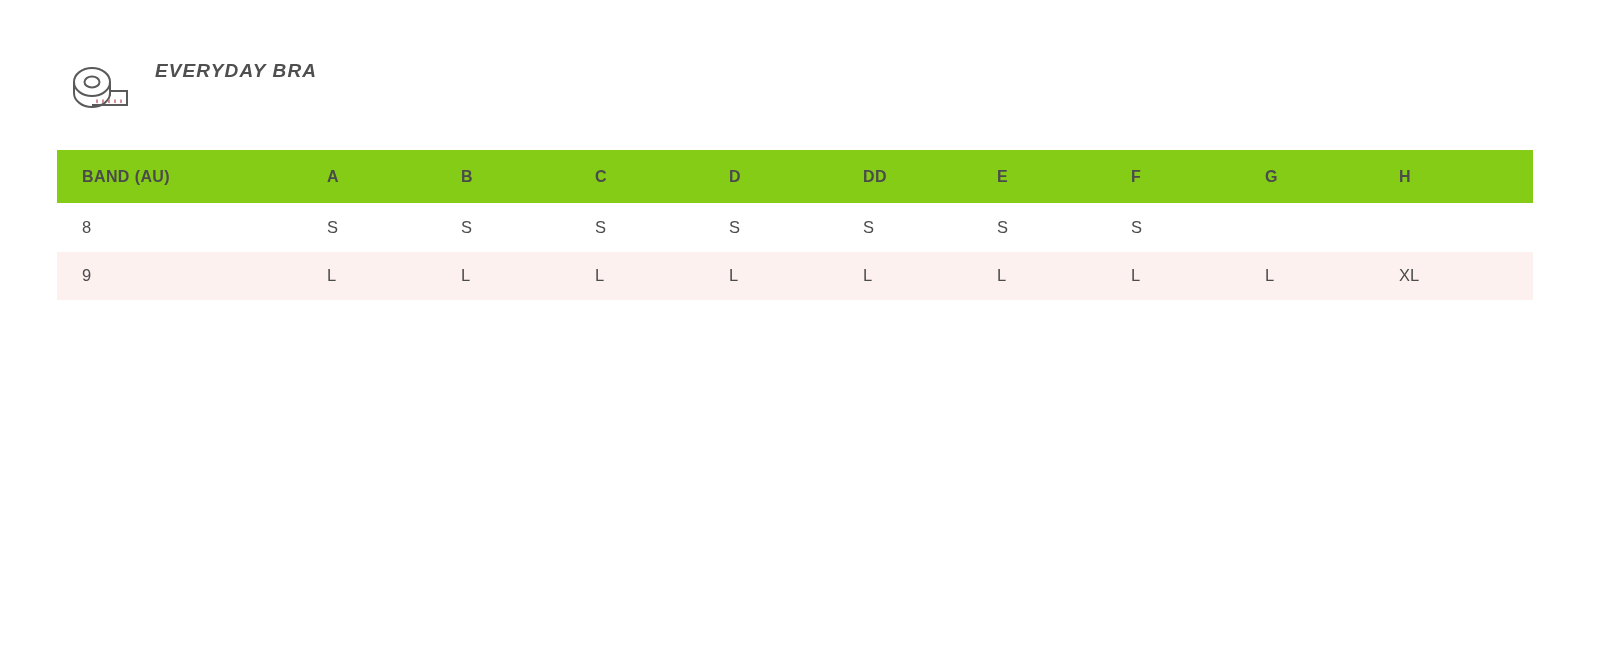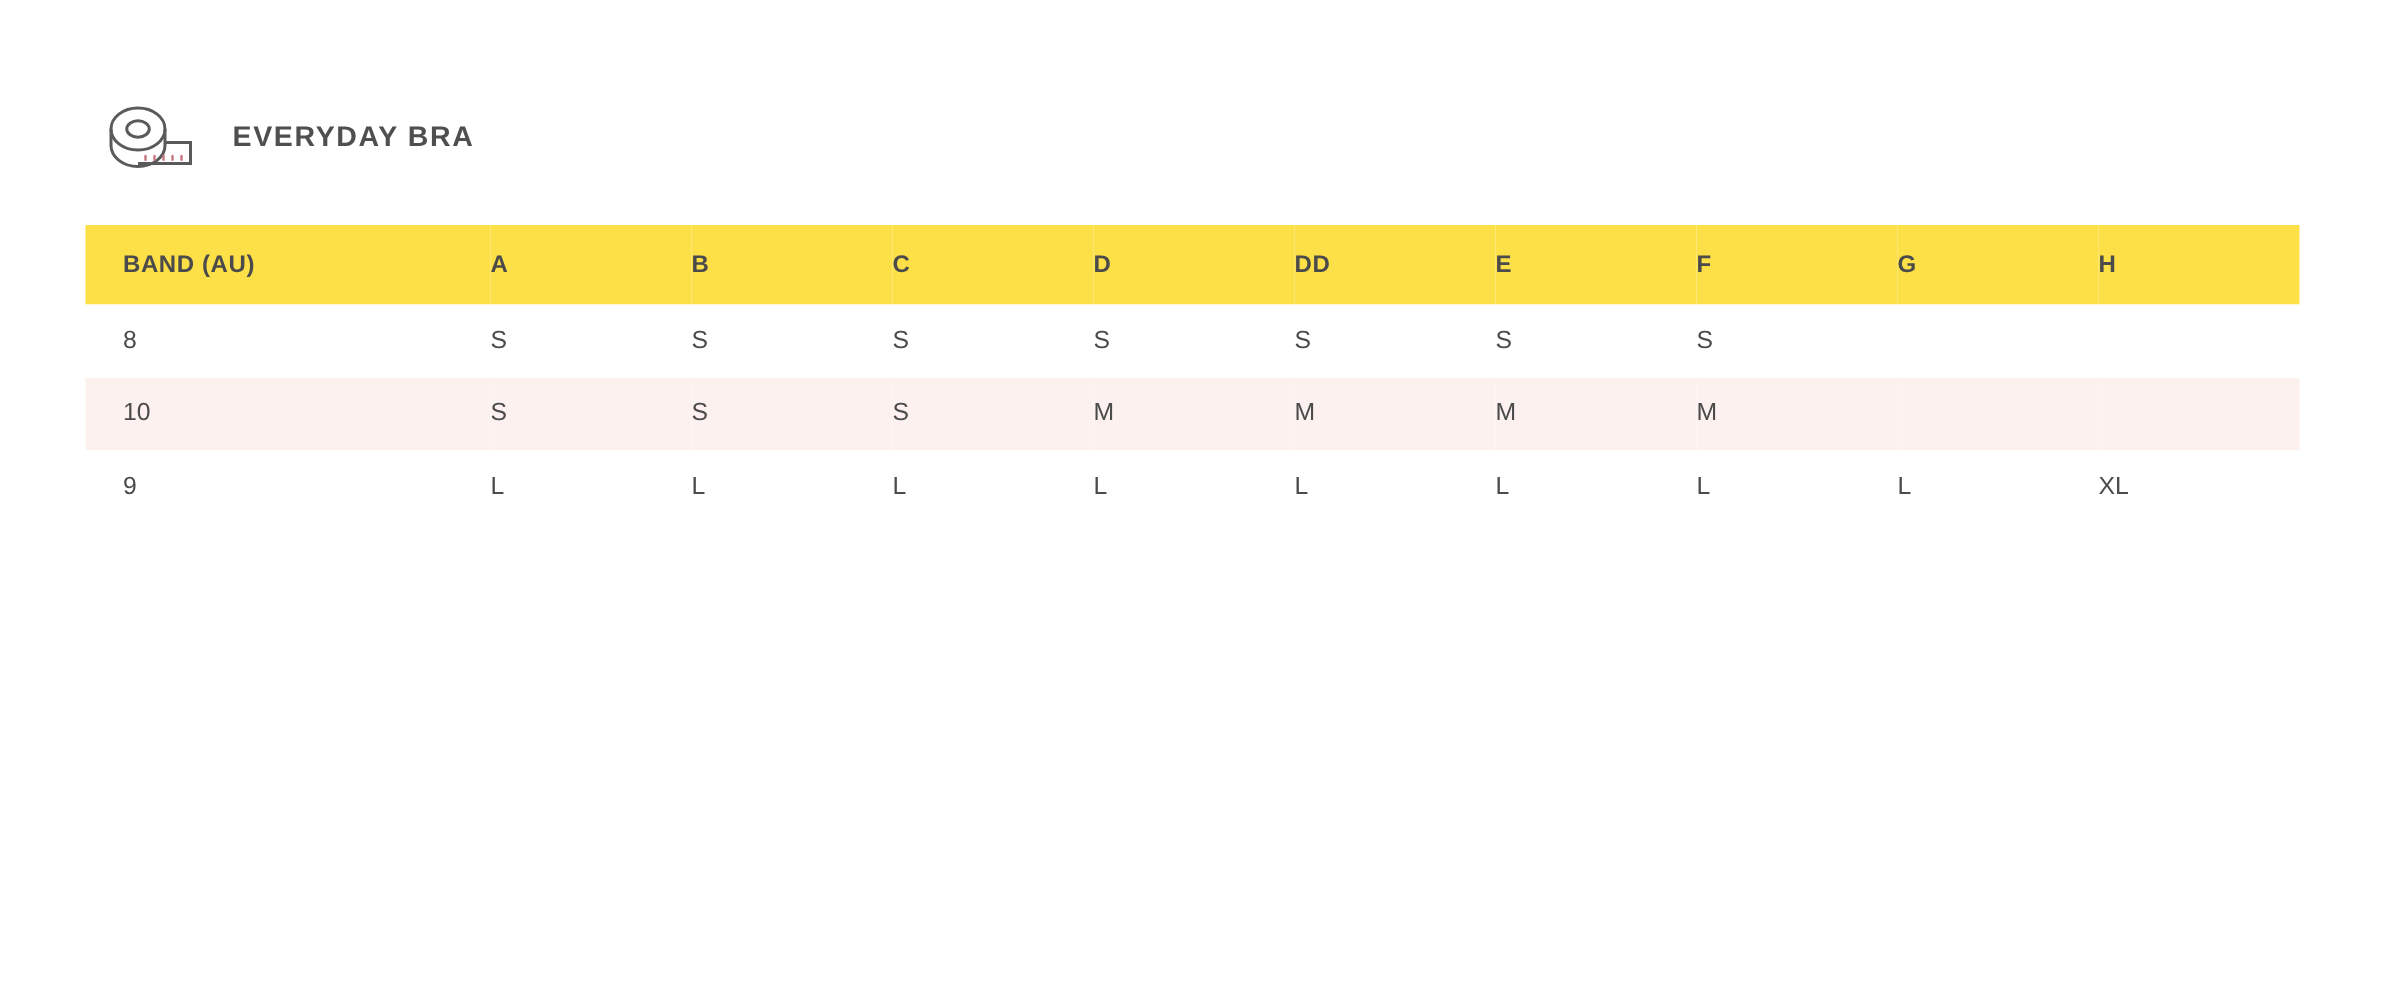--- a/index.html
+++ b/index.html
@@ -25,24 +25,24 @@
   .content {
     position: absolute;
     left: 57px;
     top: 60px;
     width: 1480px;
   }
 
   
   .title-row {
     display: flex;
-    align-items: center;
     height: 64px;
     padding-left: 8px;
     box-sizing: border-box;
+    font-style: italic;
   }
 
   .measure-icon {
     width: 72px;
     height: 56px;
     flex: 0 0 auto;
     display: block;
   }
 
   .title-text {
@@ -74,21 +74,21 @@
   }
 
   .size-table thead th {
     font-weight: bold;
     font-size: 16px;
     letter-spacing: 0.4px;
     height: 53px;
   }
 
   .size-table thead tr {
-    background: #fde047;
+    background: #84cc16;
   }
 
   .size-table tbody tr:nth-child(odd) {
     background: #ffffff;
   }
   .size-table tbody tr:nth-child(even) {
     background: #fdf1f0;
   }
 
   
@@ -161,32 +161,20 @@
           <td>S</td>
           <td>S</td>
           <td>S</td>
           <td>S</td>
           <td>S</td>
           <td>S</td>
           <td></td>
           <td></td>
         </tr>
         <tr>
-          <td class="band-cell">10</td>
-          <td>S</td>
-          <td>S</td>
-          <td>S</td>
-          <td>M</td>
-          <td>M</td>
-          <td>M</td>
-          <td>M</td>
-          <td></td>
-          <td></td>
-        </tr>
-        <tr>
           <td class="band-cell">9</td>
           <td>L</td>
           <td>L</td>
           <td>L</td>
           <td>L</td>
           <td>L</td>
           <td>L</td>
           <td>L</td>
           <td>L</td>
           <td>XL</td>

